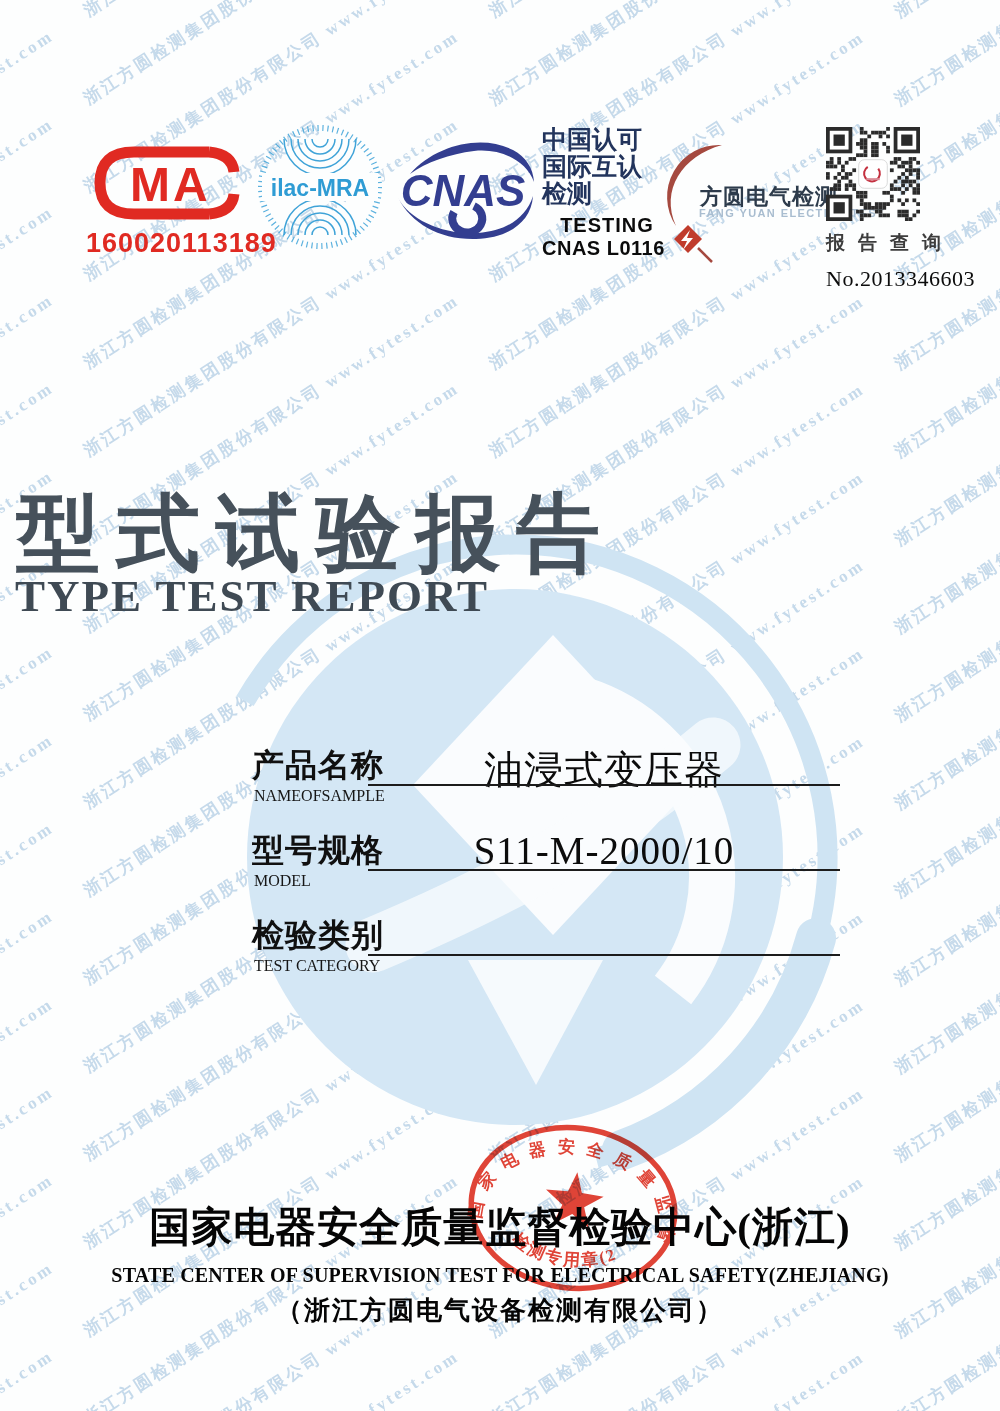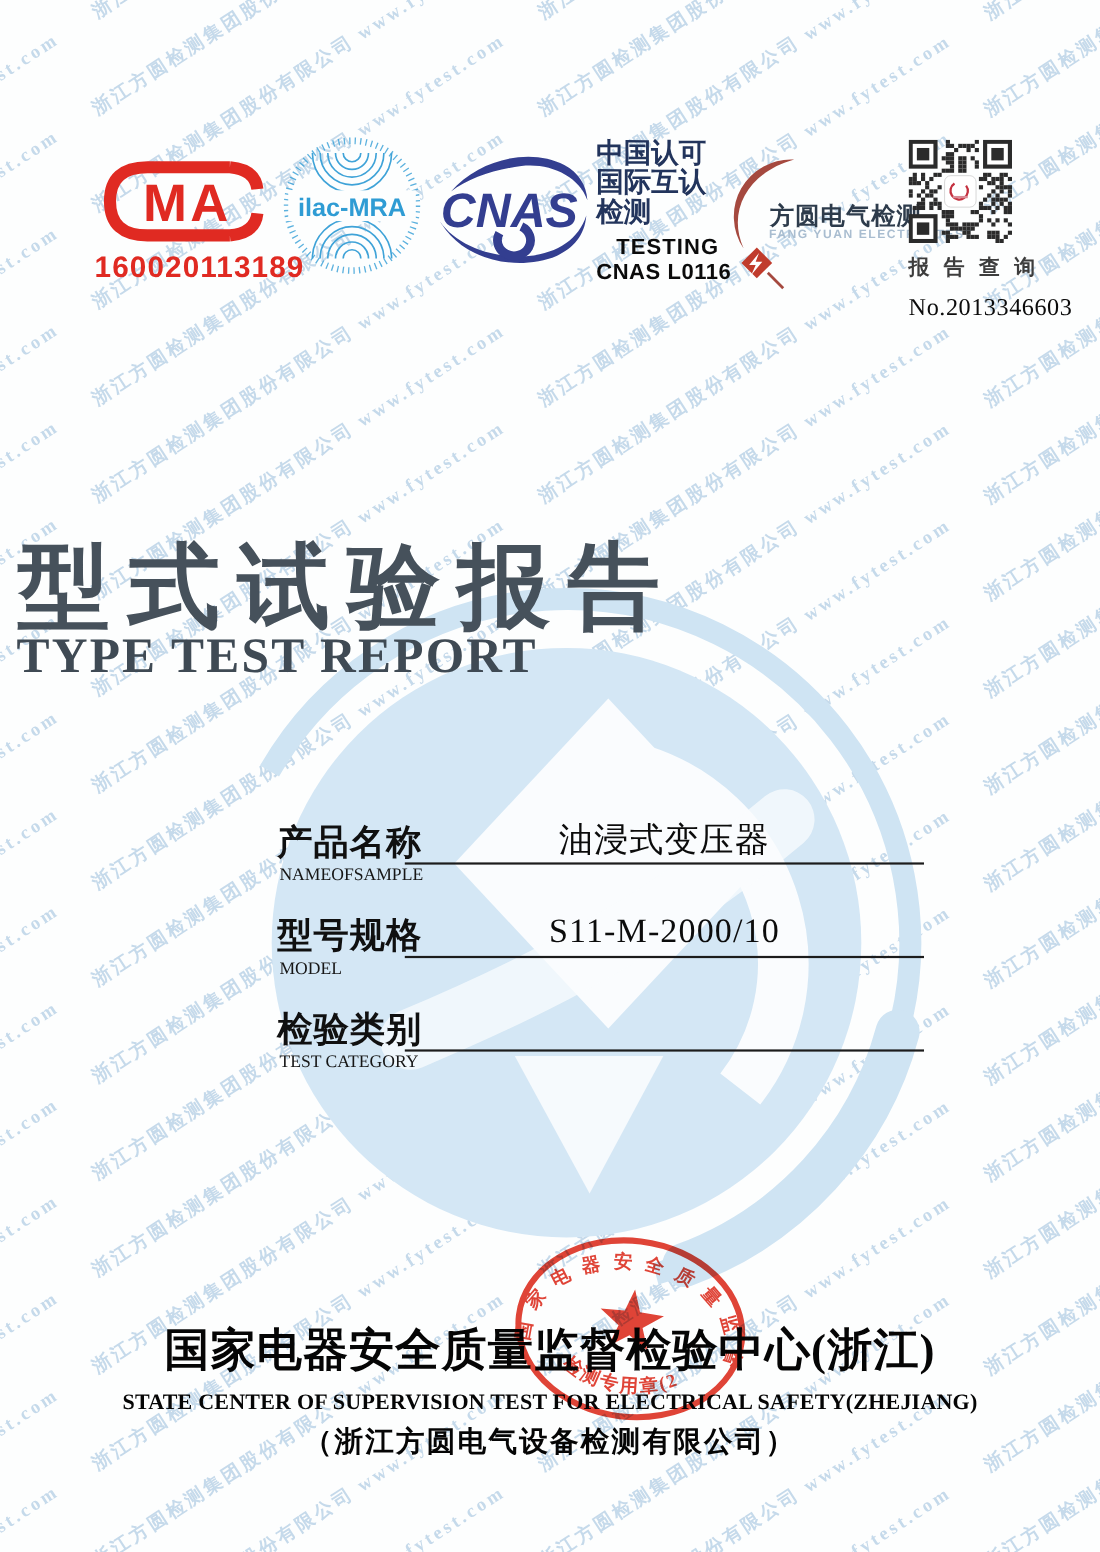--- a/index.html
+++ b/index.html
@@ -36,21 +36,21 @@
             color:#46515b;letter-spacing:16px;text-indent:16px;}
   .title-en{left:0;right:0;top:566px;margin:4px;font-size:45px;font-weight:600;
             color:#3f4a54;letter-spacing:2px;padding-left:11px;}
   
   .fields{position:absolute;left:252px;top:739px;width:588px;z-index:1;}
   .frow{position:relative;height:85px;}
   .flabel{position:absolute;left:0;top:5px;font-size:32px;font-weight:600;color:#101010;
           letter-spacing:1px;white-space:nowrap;}
   .fen{position:absolute;left:2px;top:48px;font-size:16px;color:#161616;font-weight:500;}
   .frule{position:absolute;left:116px;right:0;top:45px;border-bottom:2px solid #1c1c1c;}
-  .fval{position:absolute;left:116px;right:0;top:4px;text-align:center;font-size:31px;
+  .fval{position:absolute;left:116px;right:0;top:4px;text-align:center;font-size:39px;
         color:#0c0c0c;letter-spacing:1px;white-space:nowrap;}
   
   .footer{position:absolute;left:0;right:0;top:1200px;text-align:center;color:#050505;z-index:1;}
   .f1{font-size:41px;font-weight:700;letter-spacing:1px;}
   .f2{margin-top:9px;font-size:20px;font-weight:800;letter-spacing:.2px;}
   .f3{margin-top:6px;font-size:26px;font-weight:600;letter-spacing:2px;font-family:Liberation Serif, serif;}
   
   .seal{position:absolute;left:462px;top:1118px;width:222px;height:180px;z-index:3;
         mix-blend-mode:multiply;opacity:.92;transform:rotate(7deg);}
 </style>

